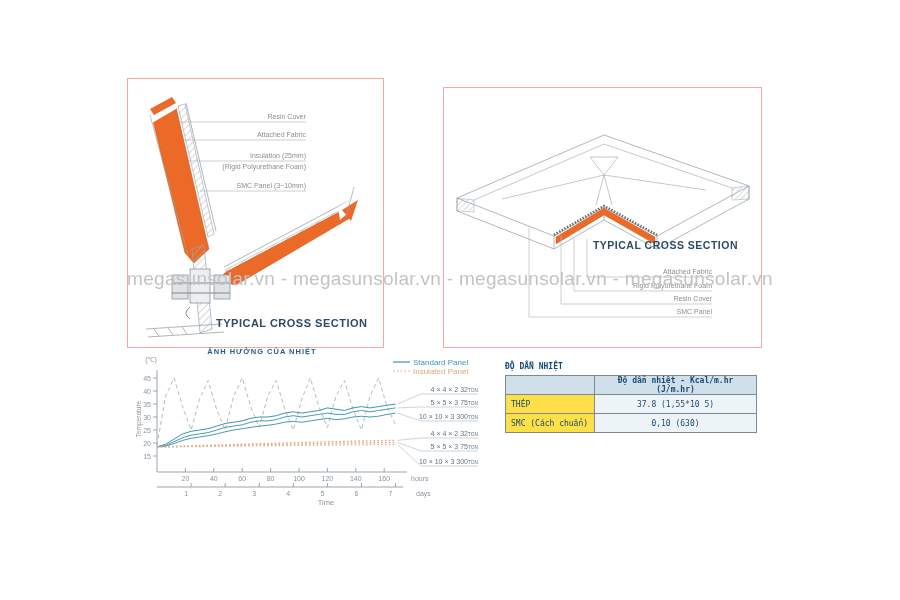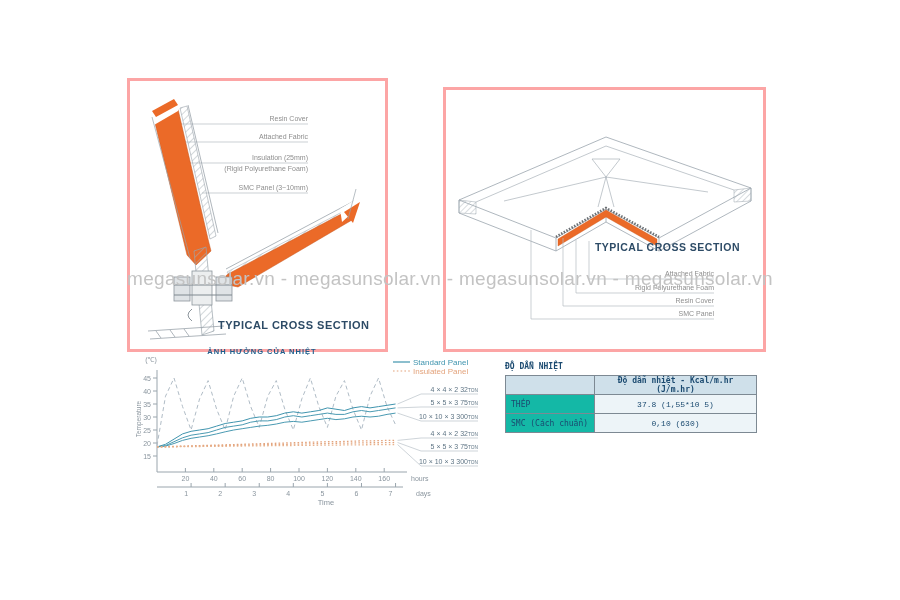--- a/index.html
+++ b/index.html
@@ -1,34 +1,34 @@
 <!DOCTYPE html>
 <html><head>
 <meta charset="utf-8">
 <style>
   html,body{margin:0;padding:0;background:#fff;}
   #page{position:relative;width:900px;height:600px;background:#ffffff;overflow:hidden;
         font-family:"Liberation Sans", sans-serif;}
-  .diagram-box{position:absolute;border:3px solid #fca5a5;background:#fff;}
+  .diagram-box{position:absolute;border:1px solid #fca5a5;background:#fff;}
   #detail-box{left:127px;top:78px;width:255px;height:268px;}
   #iso-box{left:443px;top:87px;width:317px;height:259px;}
   .dlabel{position:absolute;font-size:7px;color:#8e8e8e;white-space:nowrap;text-align:right;}
   .dtitle{position:absolute;font-weight:bold;color:#2d4b66;letter-spacing:.5px;white-space:nowrap;}
   #watermark{position:absolute;left:0;top:268px;width:900px;text-align:center;font-size:19px;
              color:#c3c3c3;white-space:nowrap;z-index:6;letter-spacing:.3px;}
   #chart-wrap{position:absolute;left:135px;top:344px;width:352px;height:178px;}
   #cond-wrap{position:absolute;left:505px;top:362px;width:256px;}
   #cond-title{font-family:"DejaVu Sans Mono", monospace;font-size:8px;font-weight:bold;
               color:#1b4a70;margin-bottom:4px;}
   table.cond{border-collapse:collapse;width:252px;font-family:"DejaVu Sans Mono", monospace;
              font-size:8px;color:#1b4a70;}
   table.cond th, table.cond td{border:1px solid #7d8993;height:18px;padding:0 5px;}
   table.cond th{background:#cfe0ea;font-weight:bold;text-align:center;}
-  table.cond td.mat{background:#14b8a6;text-align:left;width:78px;}
-  table.cond td.val{background:#edf4f8;text-align:center;font-family:Liberation Mono, monospace;}
+  table.cond td.mat{background:#fde047;text-align:left;width:78px;}
+  table.cond td.val{background:#edf4f8;text-align:center;}
   svg{position:absolute;left:0;top:0;}
 </style>
 </head>
 <body>
 
 <div id="page">
 
   <div class="diagram-box" id="detail-box">
     <svg width="255" height="268" viewBox="0 0 255 268">
       <defs>

